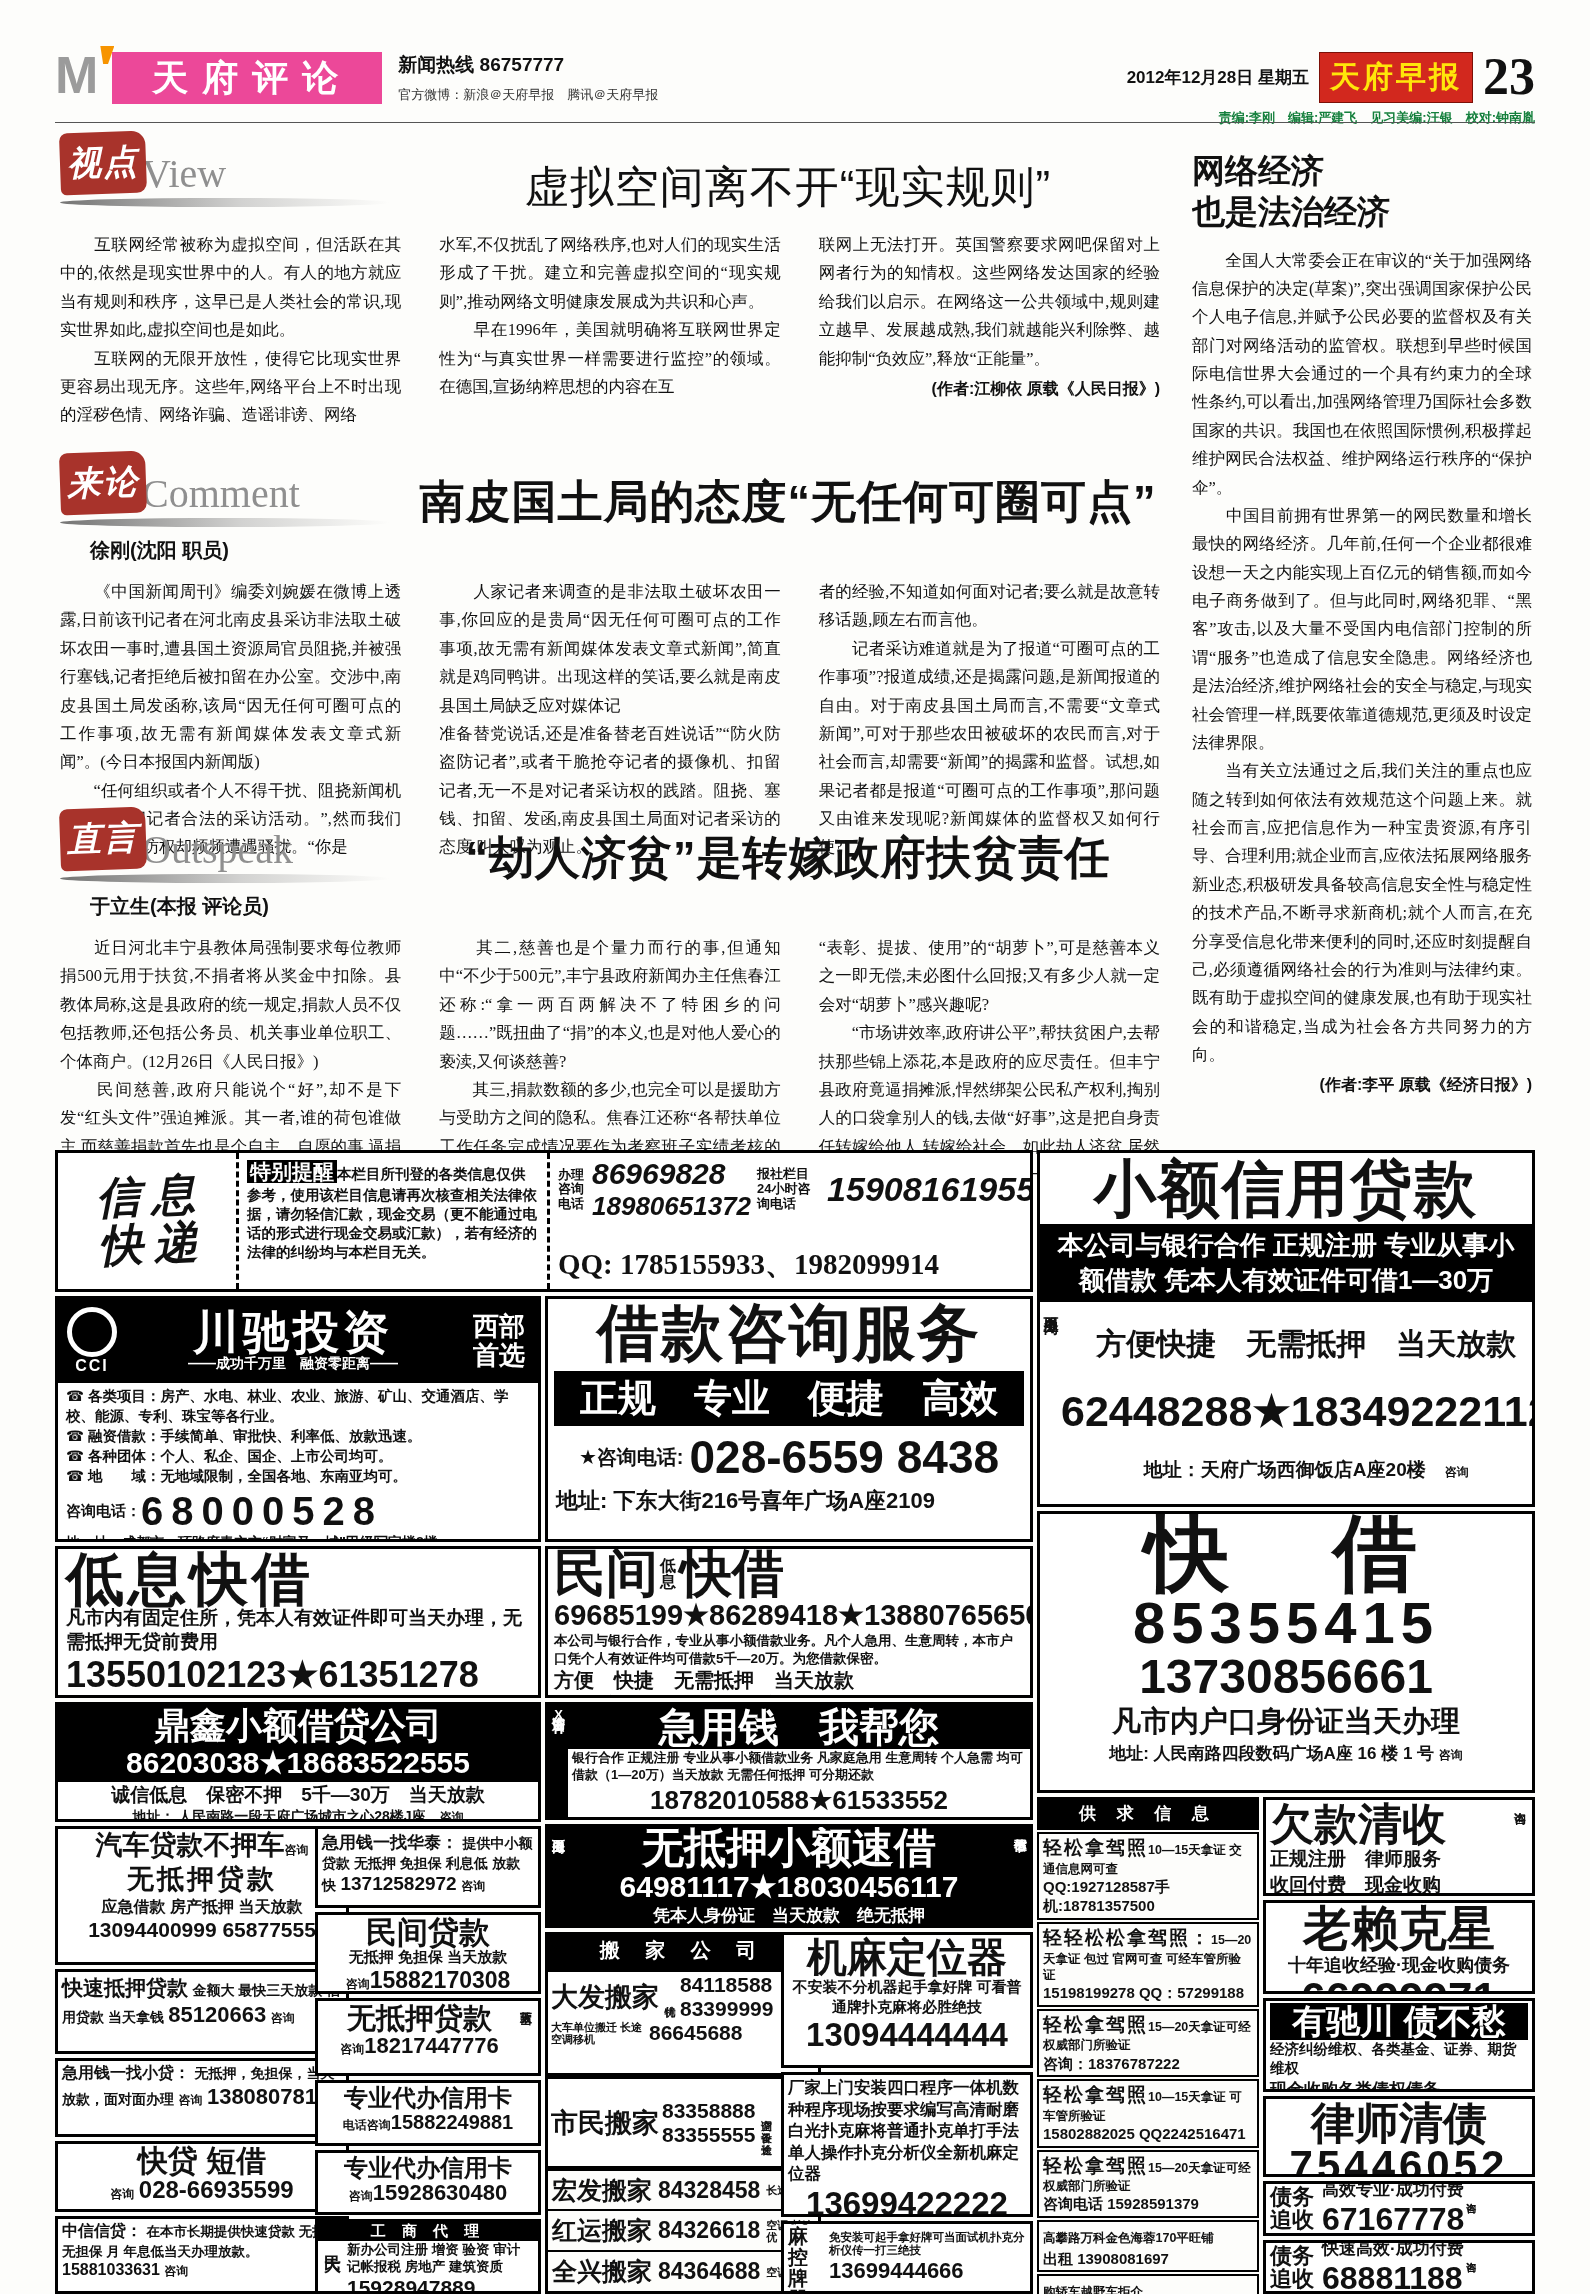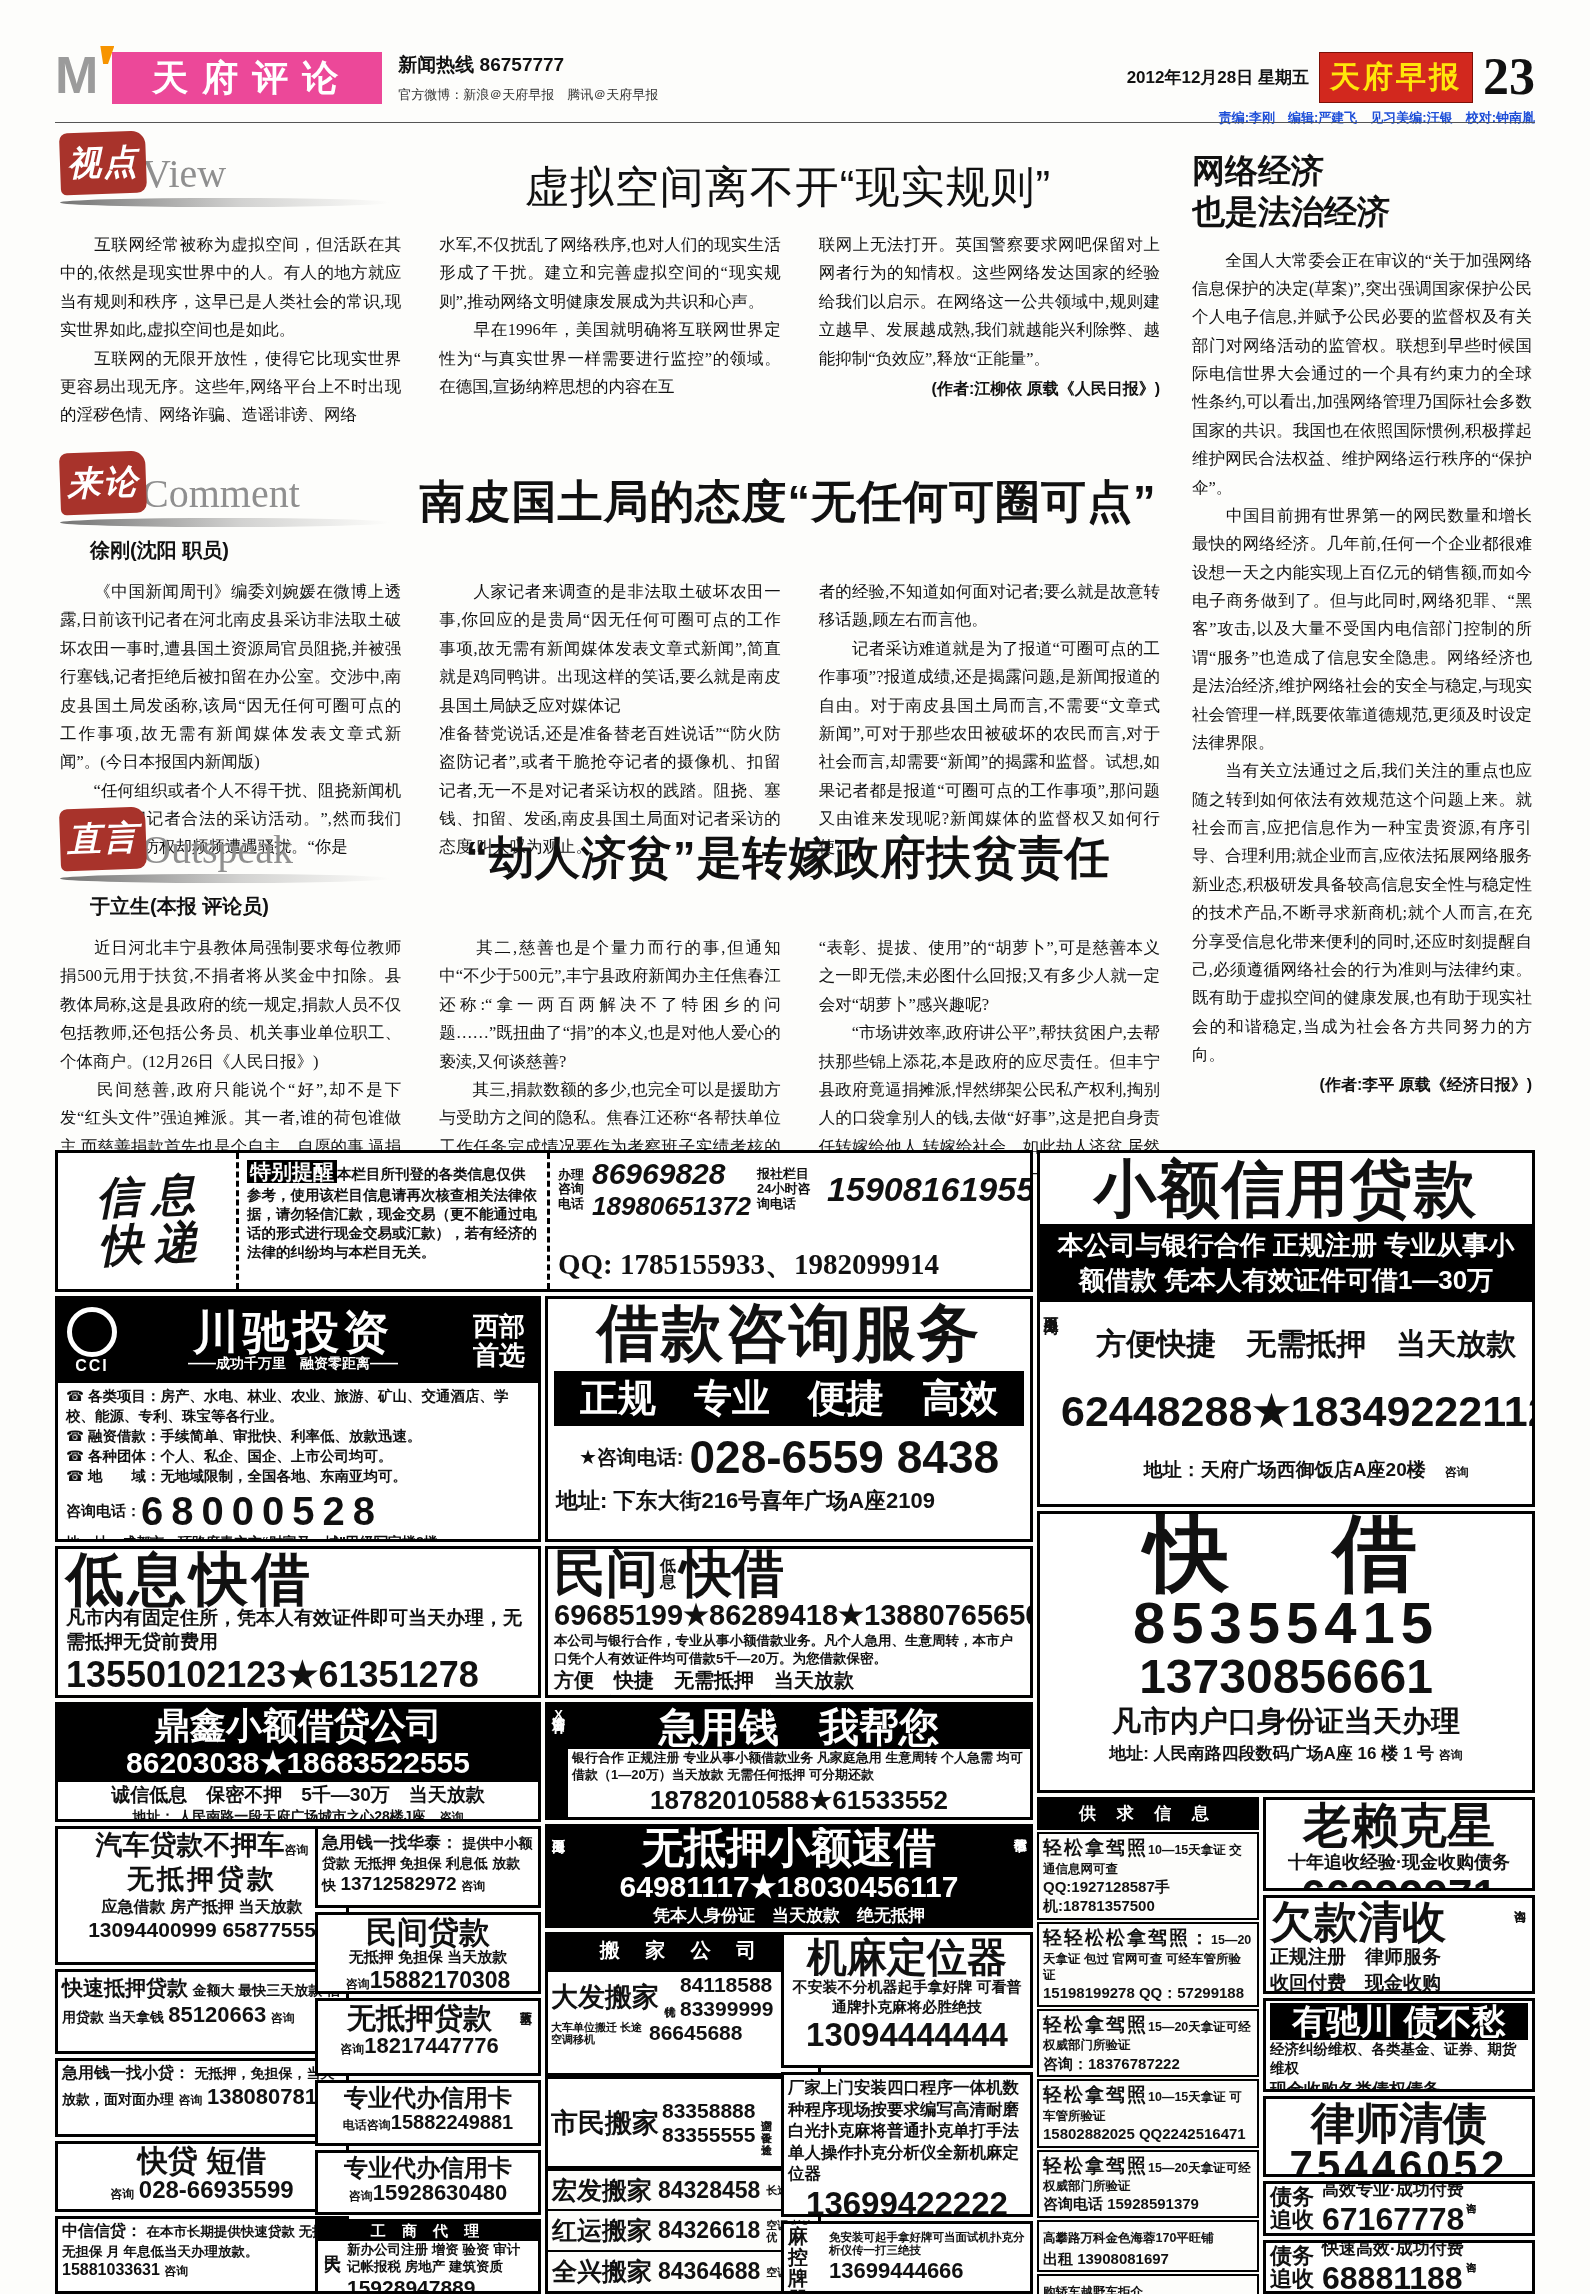--- a/index.html
+++ b/index.html
@@ -12,21 +12,21 @@
   .logo .mk{position:absolute;top:-6px;right:-16px;font-size:20px;color:#f79400;background:#f79400;width:14px;height:18px;display:inline-block;clip-path:polygon(0 0,100% 0,55% 100%,20% 100%);}
   .banner{background:#ec4899;color:#fff;font-weight:700;font-size:36px;letter-spacing:14px;padding:8px 30px 8px 40px;line-height:1;}
   .hotline{margin-left:16px;font-family:"Liberation Sans",sans-serif;}
   .hotline .hl1{font-size:19px;font-weight:700;}
   .hotline .hl2{font-size:13px;color:#333;margin-top:8px;}
   .hdr-right{margin-left:auto;text-align:right;font-family:"Liberation Sans",sans-serif;}
   .hdr-top{display:flex;align-items:center;justify-content:flex-end;gap:10px;}
   .hdr-date{font-size:17px;font-weight:700;}
   .paper-badge{background:#d2281e;color:#ffe60a;font-weight:900;font-size:30px;padding:4px 10px;letter-spacing:3px;border:1px solid #7c1007;}
   .pageno{font-size:52px;font-weight:900;font-family:"Liberation Serif",serif;line-height:.9;}
-  .credits{font-size:13px;font-weight:700;margin-top:6px;color:#1d4ed8;}
+  .credits{font-size:13px;font-weight:700;margin-top:6px;color:#15803d;}
   .hdr-rule{left:55px;top:122px;width:1480px;border-top:1px solid #555;}
   
   .art{left:60px;width:1100px;}
   .art-head{display:flex;align-items:flex-start;gap:26px;}
   .stampbox{width:330px;flex:0 0 330px;}
   .stamp-row{display:flex;align-items:flex-end;}
   .stamp{width:86px;height:62px;background:#a8332b;color:#fff;display:flex;align-items:center;justify-content:center;font-size:34px;font-weight:700;font-style:italic;border-radius:8px 14px 10px 6px;transform:rotate(-2deg);letter-spacing:2px;}
   .stamp-en{font-size:40px;color:#8f8f8f;font-family:"Liberation Serif",serif;margin-left:-4px;line-height:1;}
   .brush{height:9px;margin-top:4px;border-radius:50%;background:linear-gradient(to right,rgba(70,70,70,.75),rgba(130,130,130,.35) 55%,rgba(160,160,160,0));}
   .byline{font-family:"Liberation Sans",sans-serif;font-weight:700;font-size:20px;margin:10px 0 0 30px;}
@@ -470,33 +470,33 @@
 
         <div class="gq-item"><b></b><span>高攀路万科金色海蓉170平旺铺</span><span class="gq-ph">出租 13908081697</span></div>
 
         <div class="gq-item"><b></b><span>购轿车越野车拒介</span></div>
 
       </div>
 
   </div>
 
   <div class="colflex" style="left:1208px;top:647px;width:272px;height:497px;">
+    <div class="ad2" style="flex:2;padding:2px 4px;">
+      <div style="display:flex;">
+        <span class="b9" style="font-size:44px;line-height:1;">欠款清收</span>
+        <span class="vlab" style="font-size:12px;margin-left:auto;">咨询</span>
+      </div>
+      <div class="b9" style="font-size:19px;">正规注册　律师服务</div>
+      <div class="b9" style="font-size:19px;">收回付费　现金收购</div>
+
+    </div>
     <div class="ad2 ctr" style="flex:1.9;padding:2px 4px;">
       <div class="b9" style="font-size:48px;line-height:1;">老赖克星</div>
       <div class="b9" style="font-size:18px;">十年追收经验·现金收购债务</div>
       <div class="num" style="font-size:44px;line-height:1;">66999971</div>
-    </div>
-    <div class="ad2" style="flex:2;padding:2px 4px;">
-      <div style="display:flex;">
-        <span class="b9" style="font-size:44px;line-height:1;">欠款清收</span>
-        <span class="vlab" style="font-size:12px;margin-left:auto;">咨询</span>
-      </div>
-      <div class="b9" style="font-size:19px;">正规注册　律师服务</div>
-      <div class="b9" style="font-size:19px;">收回付费　现金收购</div>
-
     </div>
     <div class="ad2" style="flex:1.9;padding:2px 4px;">
       <div class="inv b9 ctr" style="font-size:34px;line-height:1.1;"><span>有驰川</span> <span>债不愁</span></div>
       <div class="b9" style="font-size:14.5px;">经济纠纷维权、各类基金、证券、期货维权</div>
       <div class="b9" style="font-size:17px;">现金收购各类债权债务</div>
 
     </div>
     <div class="ad2 ctr" style="flex:1.6;padding:2px 4px;">
       <div class="b9" style="font-size:44px;line-height:1;">律师清债</div>
       <div class="num" style="font-size:42px;line-height:1;letter-spacing:4px;">75446052</div>

